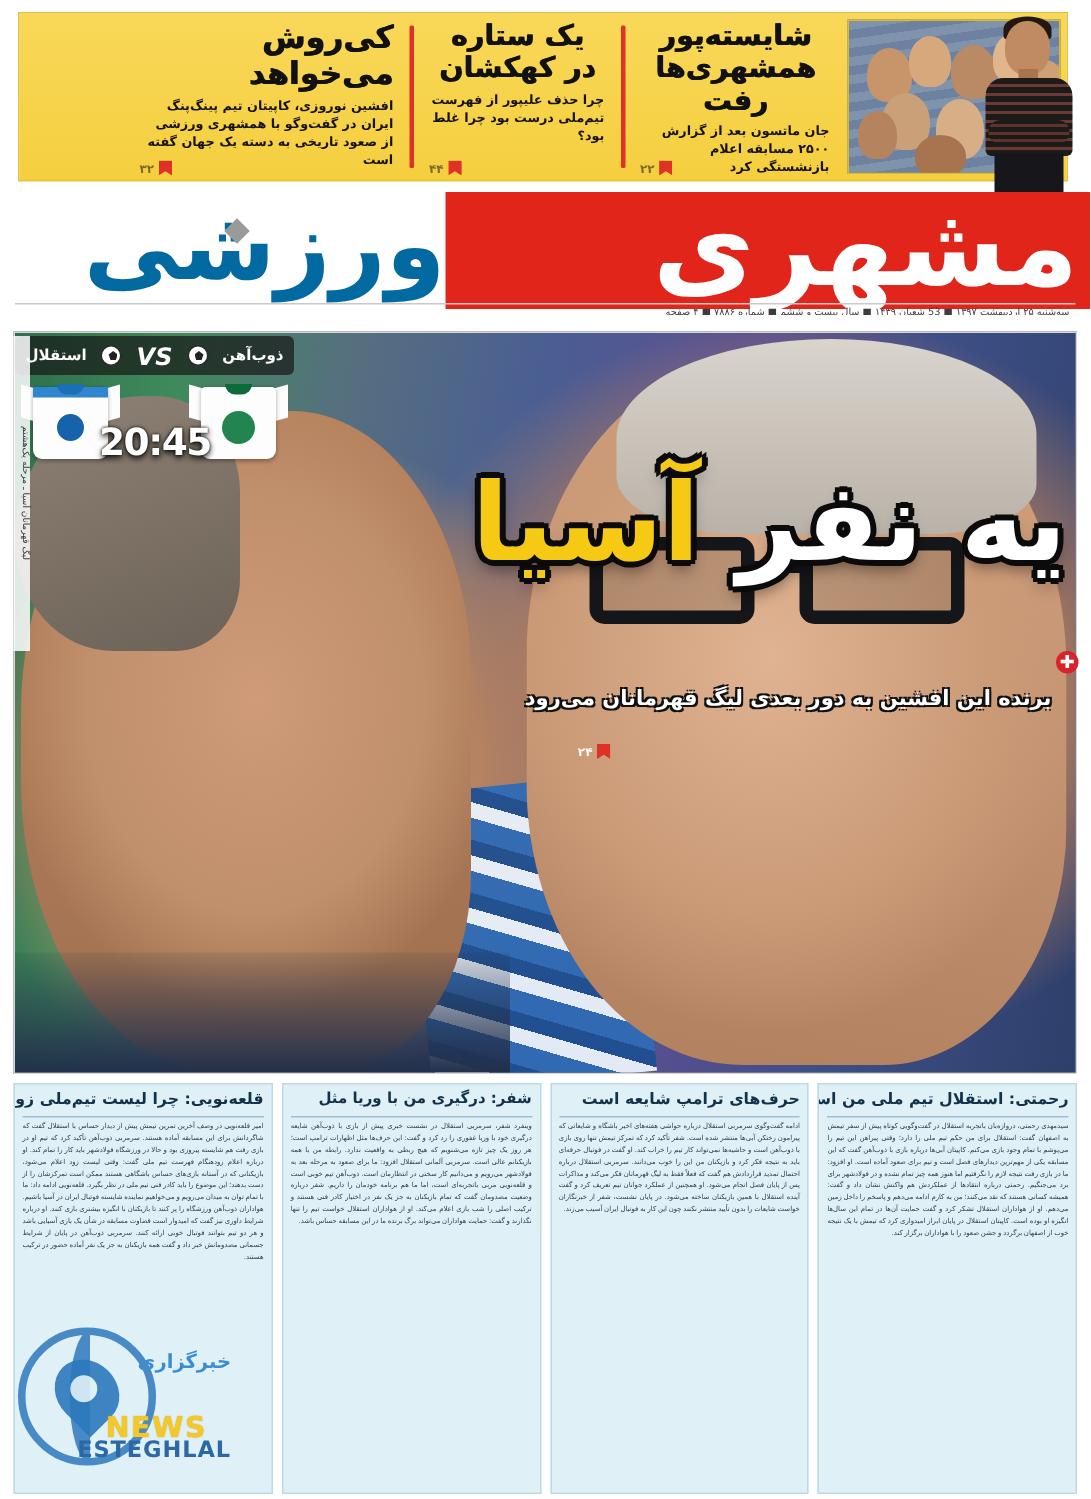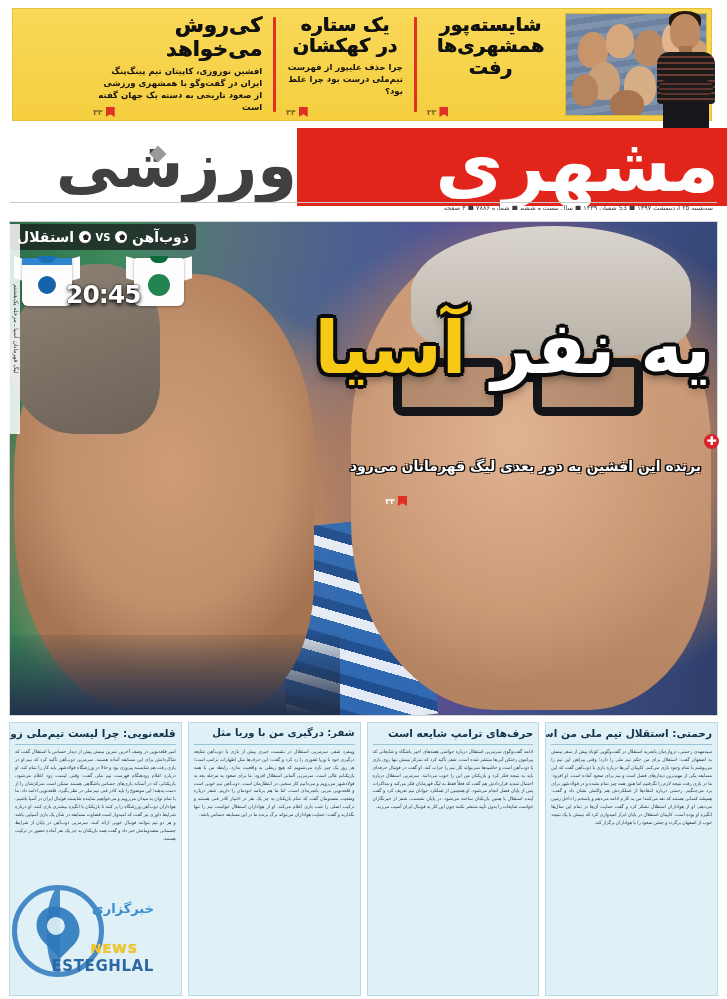--- a/index.html
+++ b/index.html
@@ -114,21 +114,21 @@
   .mast-title-red {
     position: absolute; right: 8px; top: -6px; width: 420px;
     text-align: right; direction: rtl;
     color: #ffffff; font-size: 74px; font-weight: bold;
     line-height: 86px; letter-spacing: -2px;
     font-family: "DejaVu Sans", sans-serif;
   }
   .mast-title-grey {
     position: absolute; right: 430px; top: -6px; width: 250px;
     text-align: right; direction: rtl;
-    color: #404040; font-size: 64px; font-weight: bold;
+    color: #0369a1; font-size: 64px; font-weight: bold;
     line-height: 86px; letter-spacing: -2px;
   }
   .mast-diamond {
     position: absolute; left: 152px; top: 20px;
     width: 12px; height: 12px; background: #9a9a9a; transform: rotate(45deg);
   }
   .mast-rule {
     position: absolute; left: 10px; right: 10px; top: 74px; height: 1px;
     background: #c9c9c9;
   }
@@ -205,23 +205,23 @@
     z-index: 6;
   }
   .match-head {
     position: absolute; left: 0; top: 0; width: 186px; height: 26px;
     background: rgba(25,25,25,0.72);
     border-radius: 4px;
     display: flex; align-items: center; justify-content: space-between;
     padding: 0 7px; direction: rtl;
   }
   .mh-team {
-    color: #fff; font-size: 14px; font-weight: bold; direction: rtl;
-  }
-  .mh-vs { color: #fff; font-size: 10px; font-weight: bold; }
+    color: #fff; font-size: 10px; font-weight: bold; direction: rtl;
+  }
+  .mh-vs { color: #fff; font-size: 16px; font-weight: bold; font-style: italic; }
   .ball {
     width: 14px; height: 14px; border-radius: 50%;
     background: #fff;
     border: 1px solid #2a2a2a;
     position: relative; display: inline-block; vertical-align: middle;
   }
   .ball::before {
     content: ""; position: absolute; left: 4px; top: 3px;
     width: 6px; height: 6px; background: #222;
     clip-path: polygon(50% 0,100% 38%,80% 100%,20% 100%,0 38%);
@@ -359,21 +359,21 @@
     position: absolute; right: 2px; top: 22px;
     font-size: 13px; font-weight: bold; color: #2f86cf; direction: rtl;
     letter-spacing: -0.5px;
   }
   .wm-en {
     position: absolute; right: 2px; top: 44px;
     font-size: 15px; font-weight: bold; color: #1f5f9e; letter-spacing: 0.6px; margin-top: 34px;
   }
   .wm-news {
     position: absolute; right: 18px; top: 62px;
-    font-size: 13px; font-weight: bold; color: #f5c518; letter-spacing: 1px;
+    font-size: 19px; font-weight: bold; color: #f5c518; letter-spacing: 1px;
     text-shadow: 0 0 1px #c79b0a;
   }
 </style>
 </head>
 <body>
 
 <div class="page">
 
   <div class="teaser-banner">
     <div class="teaser-yellow">
@@ -391,20 +391,21 @@
             <div class="crowd-blob" style="left:96px;top:46px;width:30px;height:38px;background:#bd8f68;"></div>
             <div class="crowd-blob" style="left:6px;top:60px;width:26px;height:32px;background:#b5835d;"></div>
             <div class="crowd-blob" style="left:118px;top:26px;width:26px;height:34px;background:#cf9f76;"></div>
             <div class="crowd-blob" style="left:44px;top:76px;width:34px;height:28px;background:#a8744f;"></div>
           </div>
         </div>
 
         <div class="teaser-cell" style="width:150px">
           <div class="teaser-head t-mid">شایسته‌پور</div>
           <div class="teaser-head t-mid">همشهری‌ها رفت</div>
+          <div class="teaser-sub">جان ماتسون بعد از گزارش ۲۵۰۰ مسابقه اعلام بازنشستگی کرد</div>
           <div class="teaser-foot">
             <span class="pg-flag"></span>
             <span class="pg-num">۲۲</span>
           </div>
         </div>
 
         <div class="teaser-divider"></div>
 
         <div class="teaser-cell" style="width:140px">
           <div class="teaser-head t-mid">یک ستاره</div>

